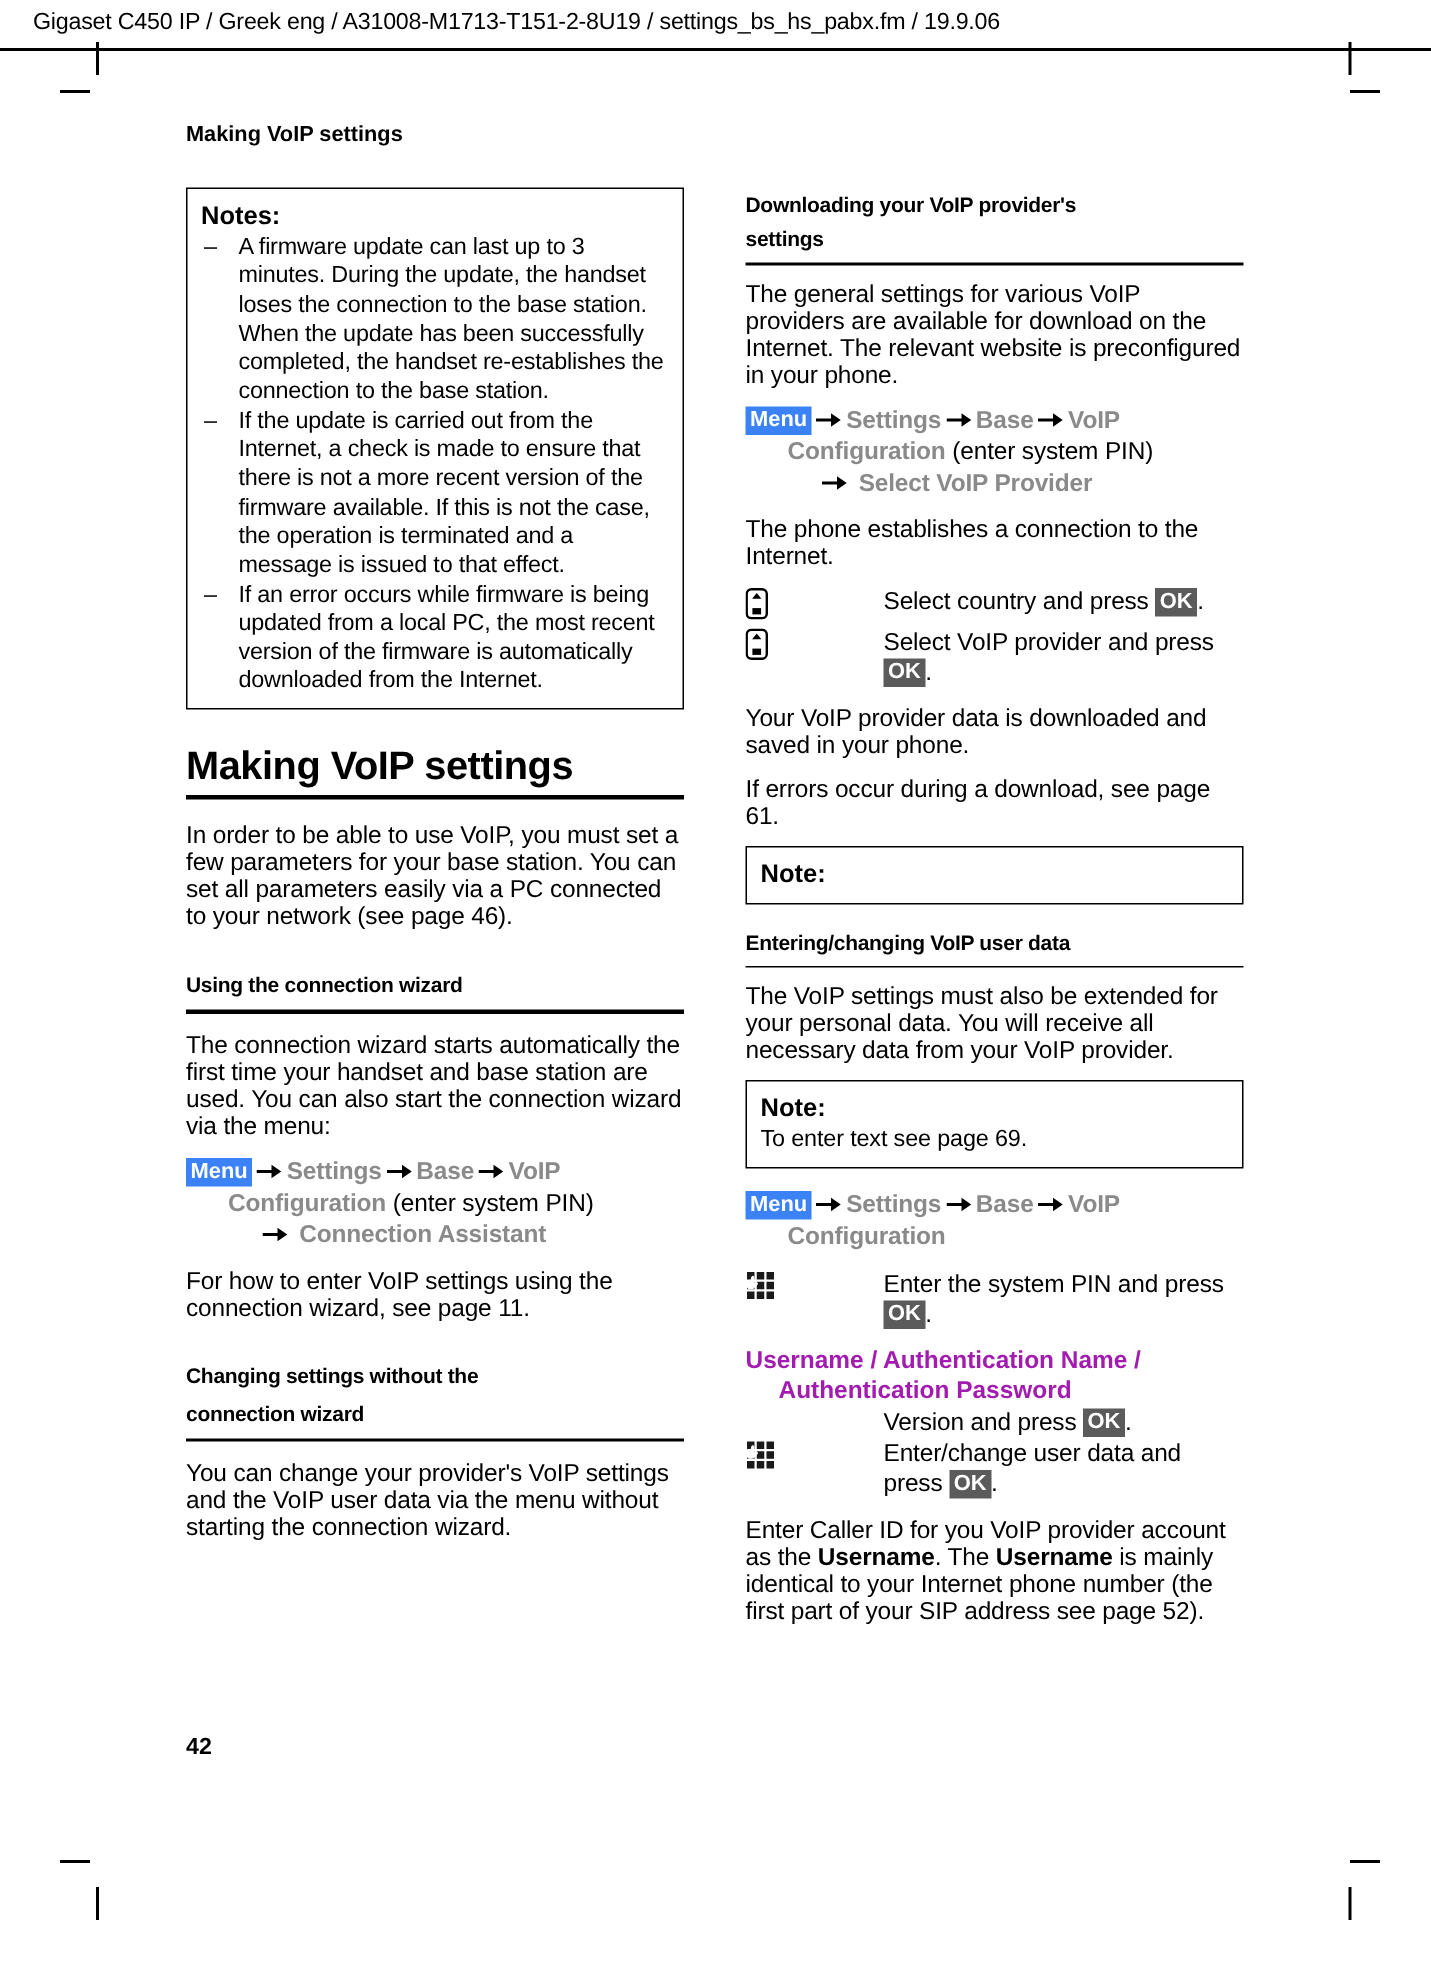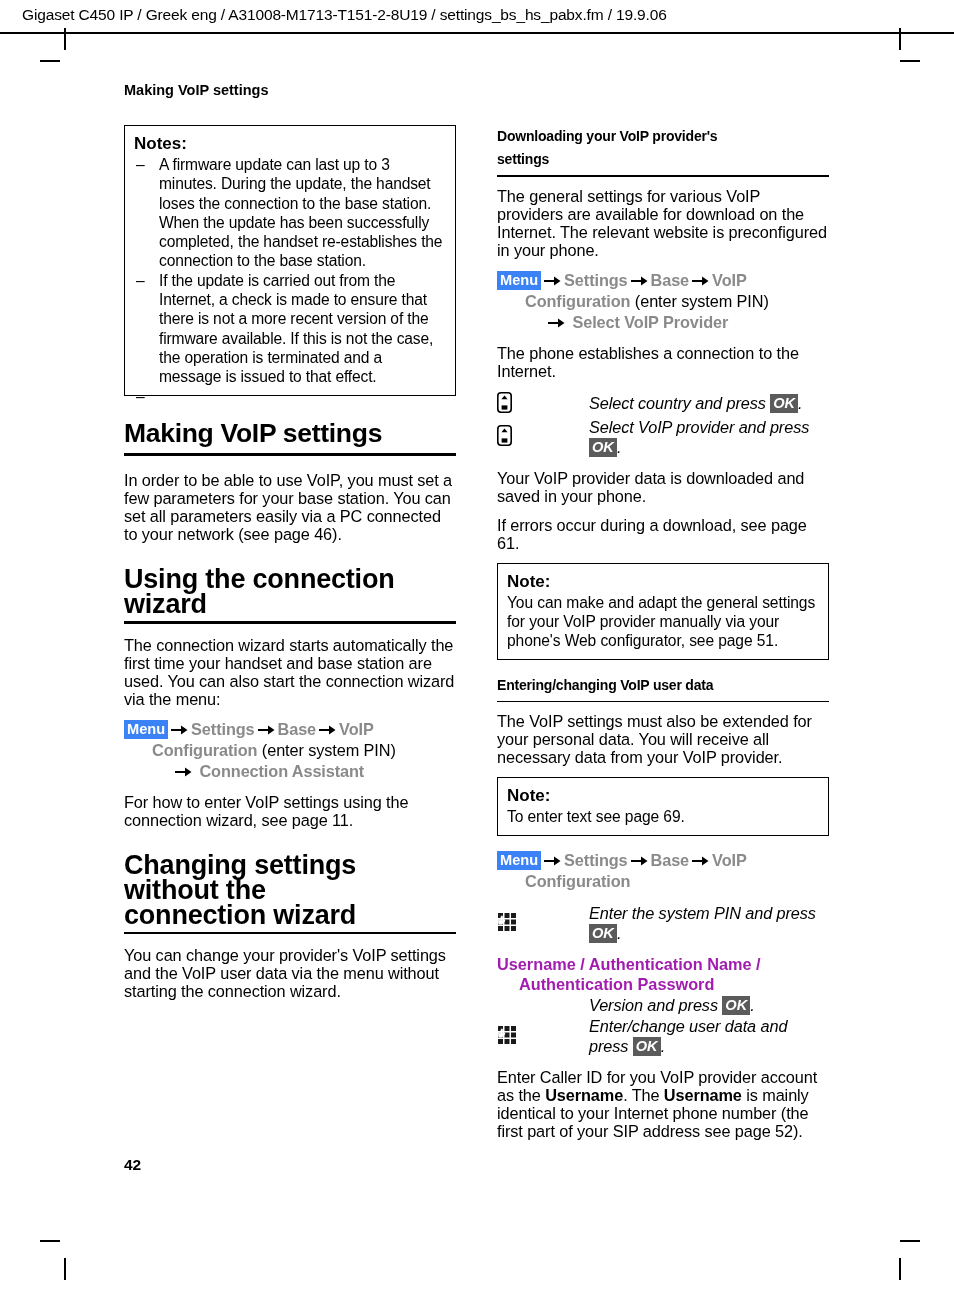--- a/index.html
+++ b/index.html
@@ -72,21 +72,21 @@
     font-size: 26.5px;
     font-weight: bold;
     margin: 22px 0 0 0;
     line-height: 30px;
     letter-spacing: -0.3px;
   }
   h1.chapter + .hr-thick { margin-bottom: 15px; }
   .hr-thick { height: 3.5px; background: #000; margin-top: 5px; }
 
   h2.section {
-    font-size: 27px;
+    font-size: 14px;
     font-weight: bold;
     margin: 24px 0 0 0;
     line-height: 25px;
     letter-spacing: -0.2px;
   }
   h2.section + .hr-med { margin-bottom: 12px; }
   .hr-med { height: 2.6px; background: #000; margin-top: 4px; }
 
   h3.subsection {
     font-size: 14px;
@@ -172,23 +172,22 @@
     font-size: 14.6px;
     line-height: 17px;
     padding: 1px 3px;
     vertical-align: 1px;
     letter-spacing: 0px;
   }
 
   
   .steprow {
     display: flex;
-    align-items: center;
+    align-items: flex-start;
     margin-bottom: 0px;
-    font-style: italic;
   }
   .steprow .icon-cell {
     width: 92px;
     flex: 0 0 92px;
     padding-top: 1px;
   }
   .steprow .step-text {
     flex: 1;
     font-size: 16.3px;
     line-height: 20.6px;
@@ -247,20 +246,21 @@
       <li>
         <span class="dash">–</span>
         <span>A firmware update can last up to 3 minutes. During the update, the handset loses the connection to the base station. When the update has been successfully completed, the handset re-establishes the connection to the base station.</span>
       </li>
       <li>
         <span class="dash">–</span>
         <span>If the update is carried out from the Internet, a check is made to ensure that there is not a more recent version of the firmware available. If this is not the case, the operation is terminated and a message is issued to that effect.</span>
       </li>
       <li>
         <span class="dash">–</span>
+        <span>If an error occurs while firmware is being updated from a local PC, the most recent version of the firmware is automatically downloaded from the Internet.</span>
       </li>
     </ul>
   </div>
 
   <h1 class="chapter">Making VoIP settings</h1>
   <div class="hr-thick"></div>
 
   <p class="body">In order to be able to use VoIP, you must set a few parameters for your base station. You can set all parameters easily via a PC connected to your network (see page 46).</p>
 
   <h2 class="section">Using the connection wizard</h2>
@@ -337,21 +337,20 @@
       </span>
     </div>
     <div class="step-text"><span>Select VoIP provider and press </span><span class="key-ok">OK</span><span>.</span></div>
   </div>
 
   <p class="body" style="margin-top:11px;">Your VoIP provider data is downloaded and saved in your phone.</p>
   <p class="body">If errors occur during a download, see page 61.</p>
 
   <div class="notebox">
     <div class="note-title">Note:</div>
-    <div class="note-body">You can make and adapt the general settings for your VoIP provider manually via your phone's Web configurator, see page 51.</div>
   </div>
 
   <h3 class="subsection">Entering/changing VoIP user data</h3>
   <div class="hr-thin"></div>
 
   <p class="body">The VoIP settings must also be extended for your personal data. You will receive all necessary data from your VoIP provider.</p>
 
   <div class="notebox">
     <div class="note-title">Note:</div>
     <div class="note-body">To enter text see page 69.</div>

